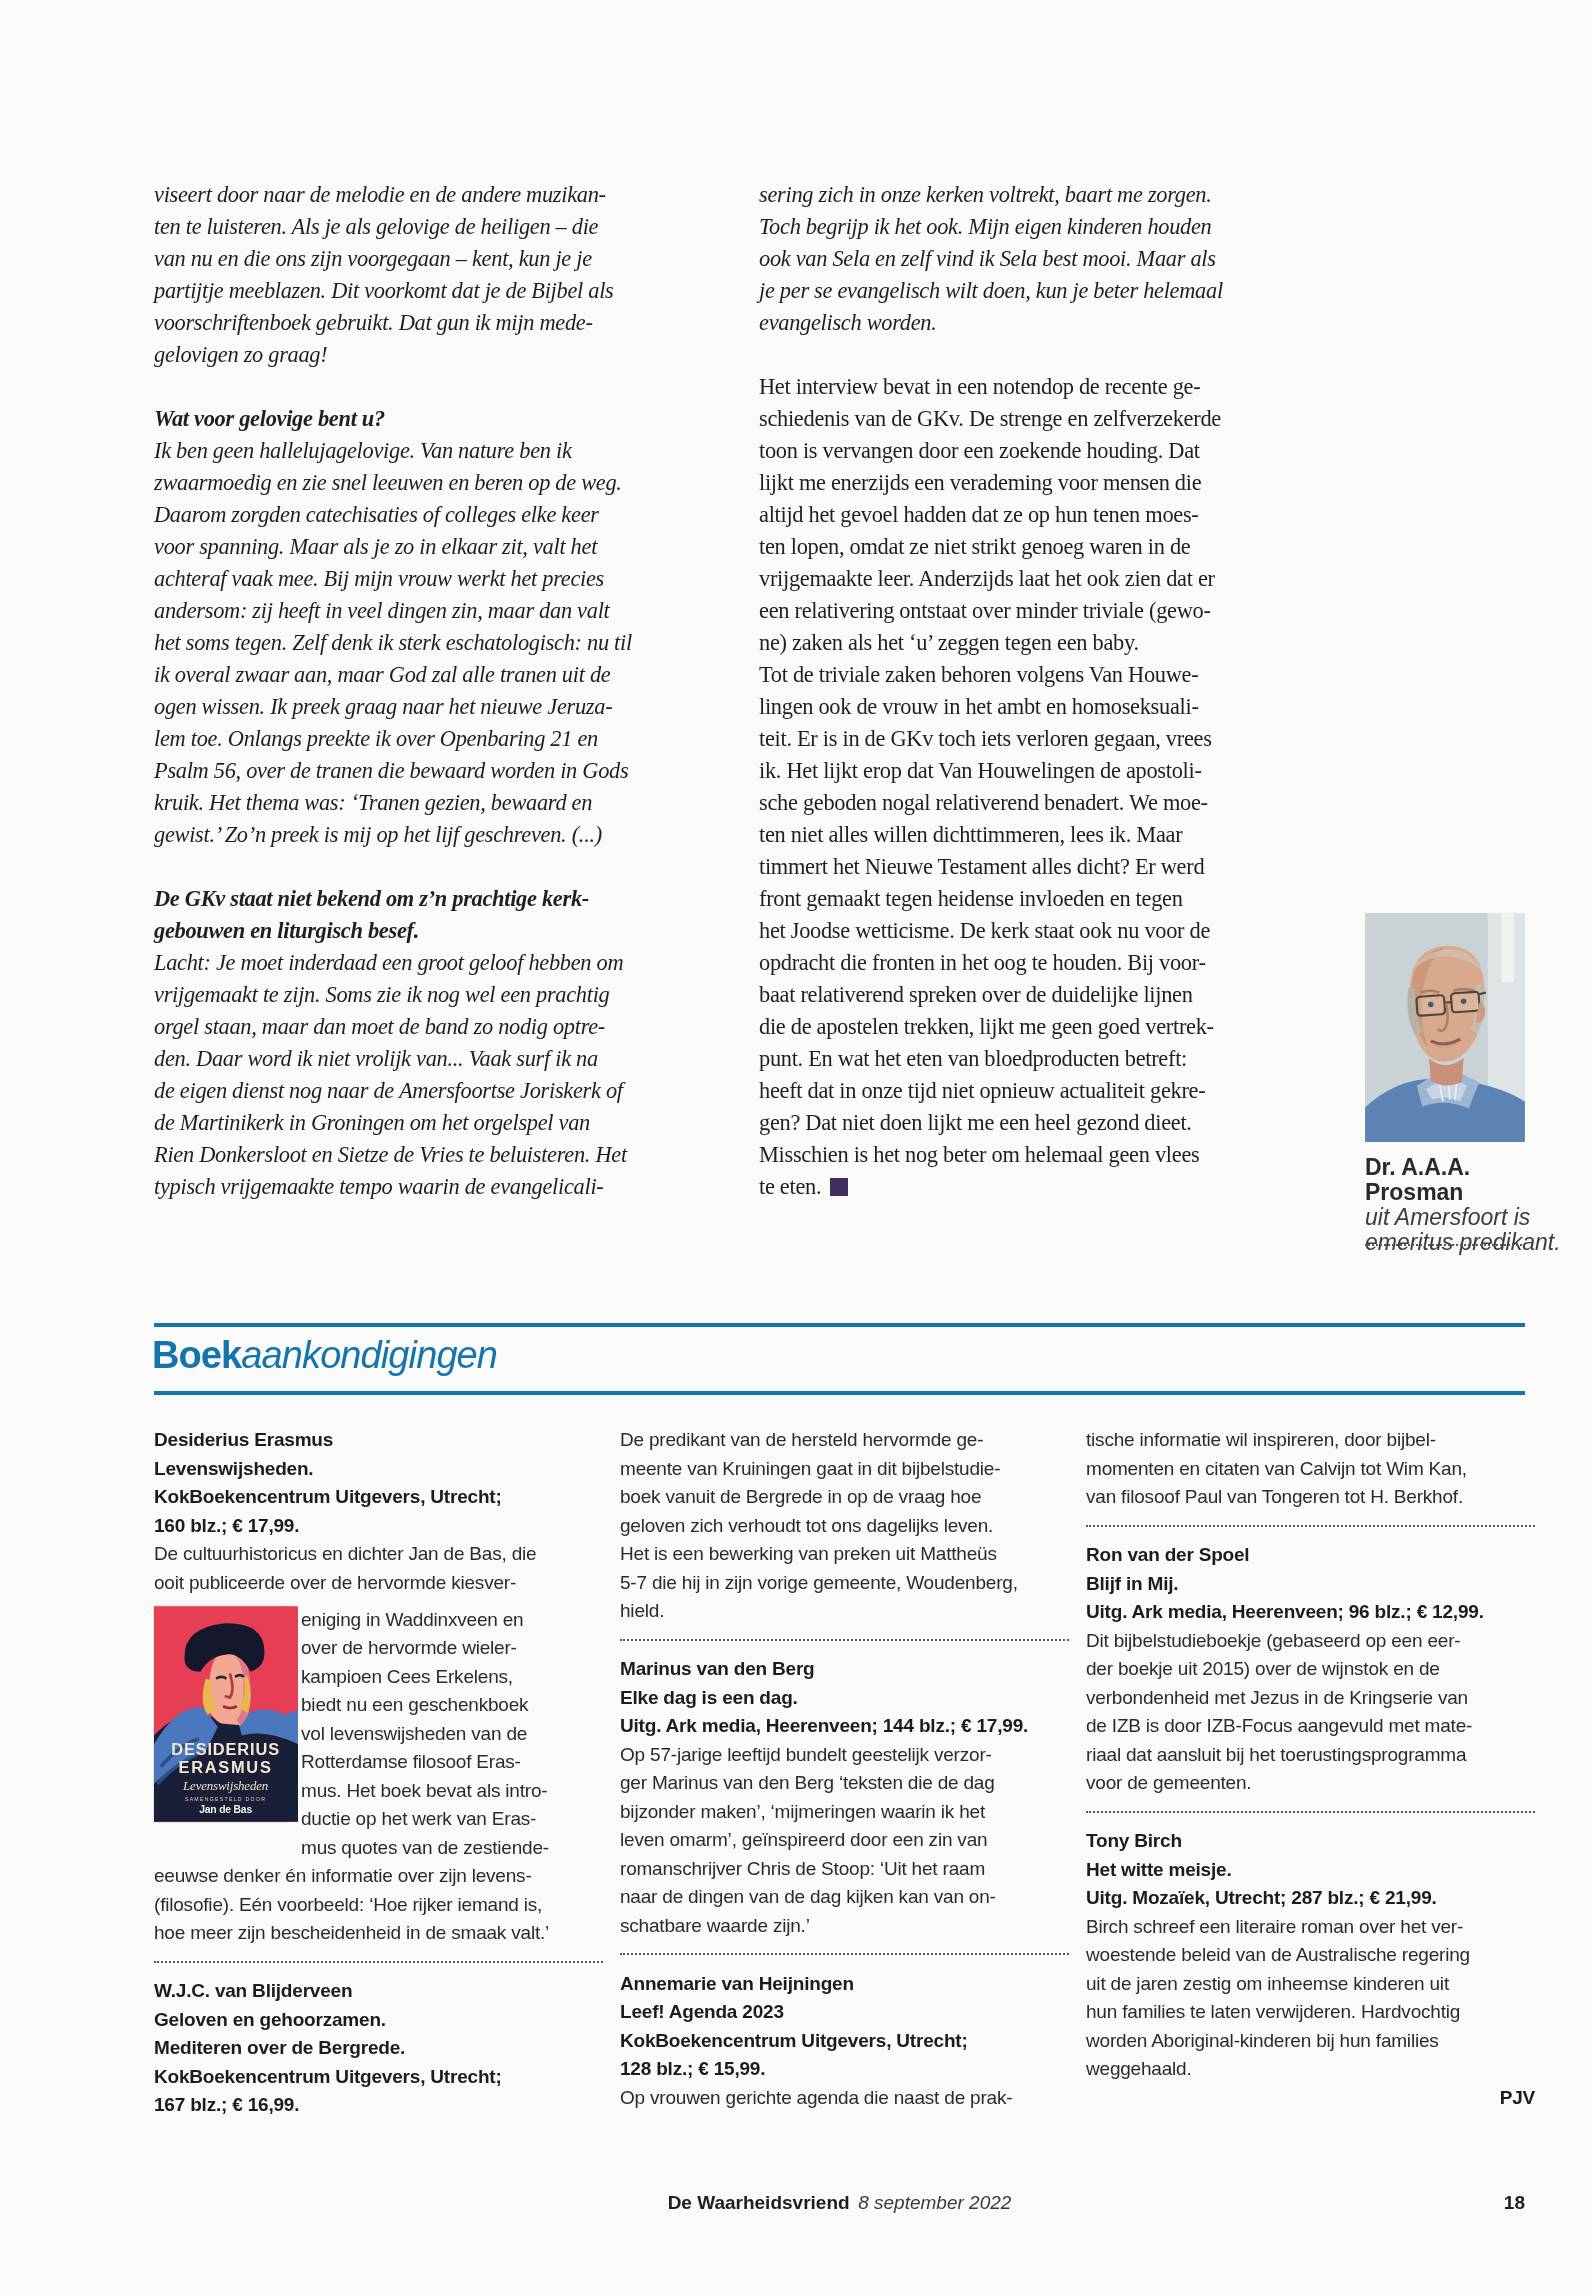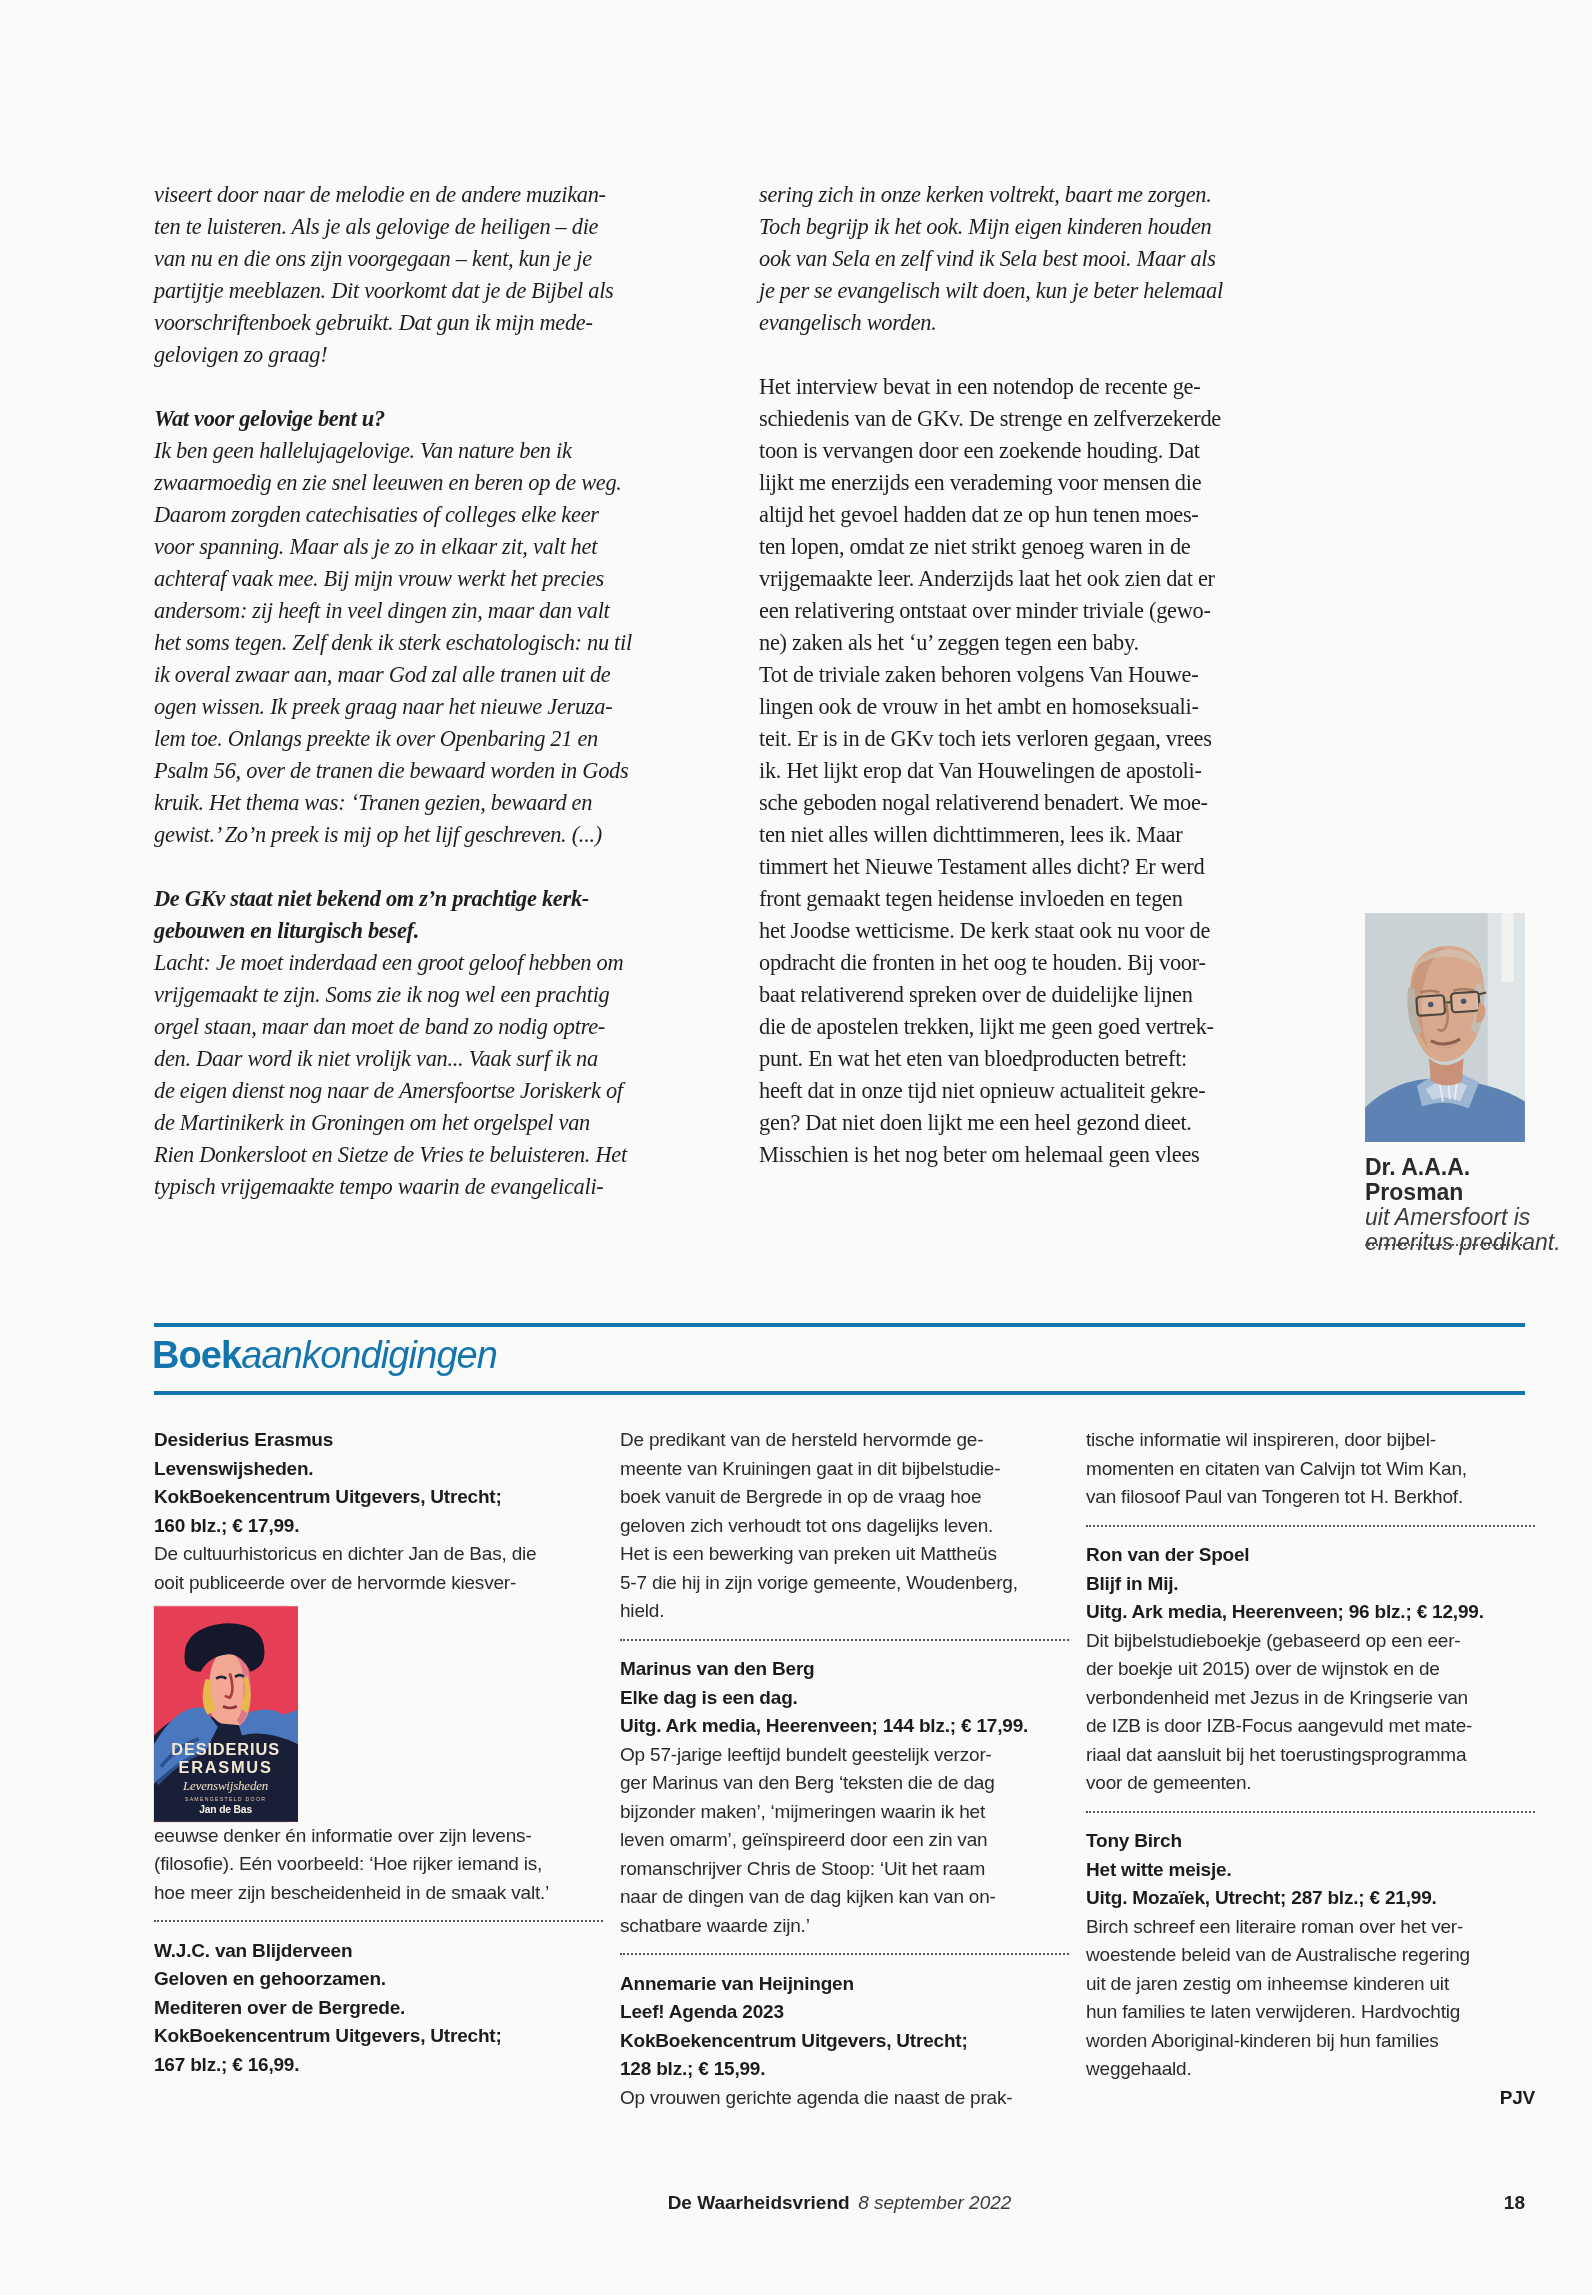--- a/index.html
+++ b/index.html
@@ -132,20 +132,23 @@
 timmert het Nieuwe Testament alles dicht? Er werd
 front gemaakt tegen heidense invloeden en tegen
 het Joodse wetticisme. De kerk staat ook nu voor de
 opdracht die fronten in het oog te houden. Bij voor-
 baat relativerend spreken over de duidelijke lijnen
 die de apostelen trekken, lijkt me geen goed vertrek-
 punt. En wat het eten van bloedproducten betreft:
 heeft dat in onze tijd niet opnieuw actualiteit gekre-
 gen? Dat niet doen lijkt me een heel gezond dieet.
 Misschien is het nog beter om helemaal geen vlees</p>
+  <div class="line-with-mark">
+    <span>te eten.</span><span class="end-mark"></span>
+  </div>
 </div>
 
 <div id="portrait">
   <svg width="160" height="229" viewBox="0 0 185 265">
     <rect x="0" y="0" width="185" height="265" fill="#c9d3d6"></rect>
     <rect x="142" y="0" width="43" height="265" fill="#dfe5e6"></rect>
     <rect x="158" y="0" width="14" height="80" fill="#f2f3f1"></rect>
 
     <path d="M0,265 L0,225 Q40,188 92,192 Q150,196 185,218 L185,265 Z" fill="#5d83b5"></path>
 
@@ -226,20 +229,29 @@
 
         <path d="M36,66 Q30,26 80,20 Q130,18 128,56 Q128,70 112,76 Q100,54 84,56 Q64,58 54,76 Q40,76 36,66 Z" fill="#15172a"></path>
 
         <text x="83" y="172" text-anchor="middle" font-family="Liberation Sans, sans-serif" font-weight="bold" font-size="19" letter-spacing="1" fill="#f3e9d2">DESIDERIUS</text>
         <text x="83" y="194" text-anchor="middle" font-family="Liberation Sans, sans-serif" font-weight="bold" font-size="19" letter-spacing="2" fill="#f3e9d2">ERASMUS</text>
         <text x="83" y="213" text-anchor="middle" font-family="Liberation Serif, serif" font-style="italic" font-size="15" fill="#f0dfc0">Levenswijsheden</text>
         <text x="83" y="226" text-anchor="middle" font-family="Liberation Sans, sans-serif" font-size="6" letter-spacing="1.5" fill="#f0c9b4">SAMENGESTELD DOOR</text>
         <text x="83" y="240" text-anchor="middle" font-family="Liberation Sans, sans-serif" font-weight="bold" font-size="12" fill="#f7f2e6">Jan de Bas</text>
       </svg>
     </div>
+    <p class="bk-body lines beside-text">eniging in Waddinxveen en
+over de hervormde wieler-
+kampioen Cees Erkelens,
+biedt nu een geschenkboek
+vol levenswijsheden van de
+Rotterdamse filosoof Eras-
+mus. Het boek bevat als intro-
+ductie op het werk van Eras-
+mus quotes van de zestiende-</p>
   </div>
   <p class="bk-body lines">eeuwse denker én informatie over zijn levens-
 (filosofie). Eén voorbeeld: ‘Hoe rijker iemand is,
 hoe meer zijn bescheidenheid in de smaak valt.’</p>
   <div class="dotline bk-sep"></div>
   <p class="bk-head lines">W.J.C. van Blijderveen
 Geloven en gehoorzamen.
 Mediteren over de Bergrede.
 KokBoekencentrum Uitgevers, Utrecht;
 167 blz.; € 16,99.</p>

